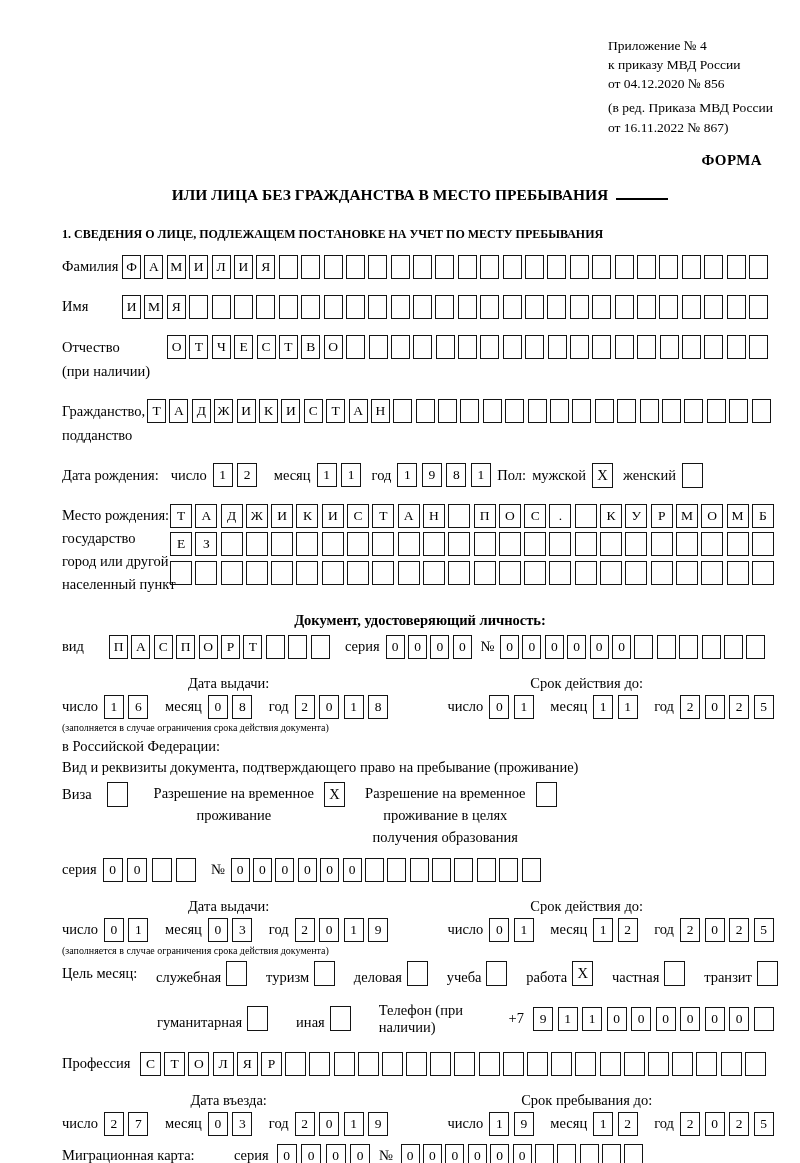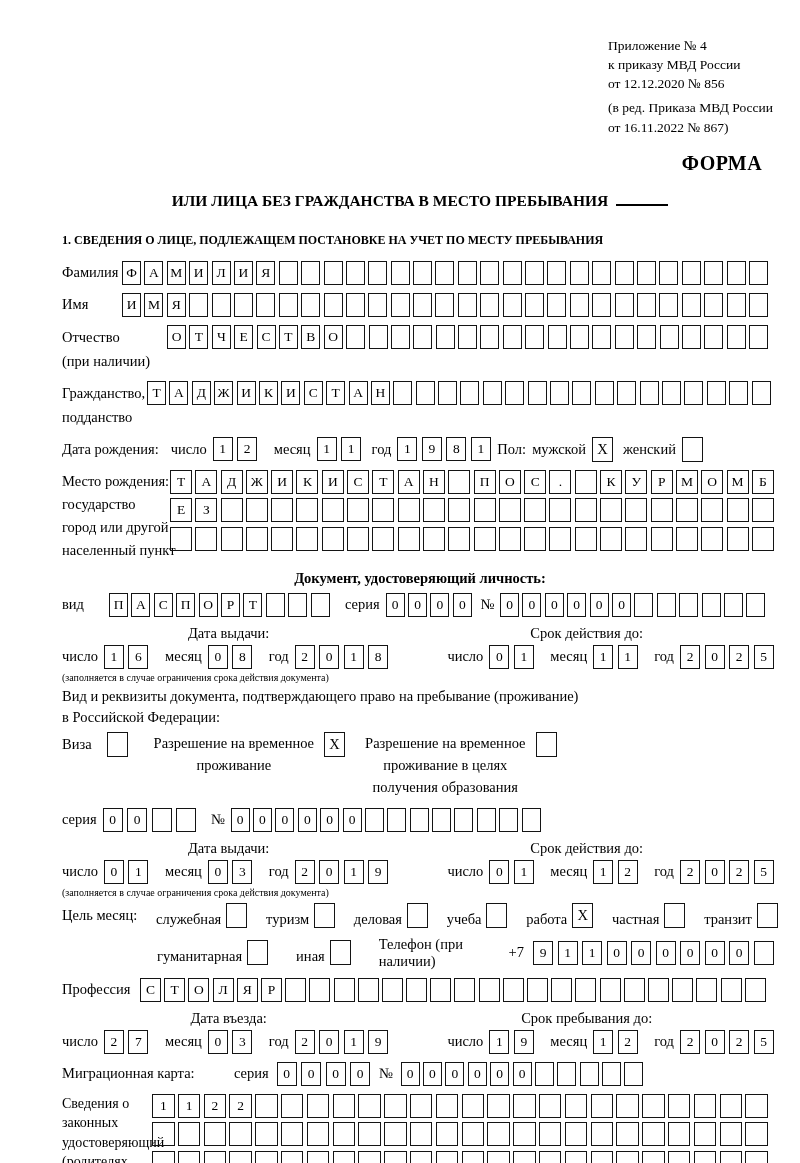--- a/index.html
+++ b/index.html
@@ -5,26 +5,26 @@
   * { box-sizing: border-box; }
   html,body { margin:0; padding:0; background:#fff; }
   .page {
     width:800px; height:1163px; background:#fff; color:#000;
     font-family:"Liberation Serif", serif; font-size:14.5px;
     padding:36px 22px 8px 62px; overflow:hidden; position:relative;
   }
   
   .ref { margin-left:auto; width:170px; font-size:13.5px; line-height:1.42; }
   .ref .gap { height:5px; }
-  .form-word { font-weight:bold; text-align:right; padding-right:16px; margin-top:15px; font-size:20px; letter-spacing:.4px; }
+  .form-word { font-weight:bold; text-align:right; padding-right:16px; margin-top:15px; font-size:15px; letter-spacing:.4px; }
   .title { font-weight:bold; text-align:center; font-size:15.5px; margin-top:14px; line-height:1.55; }
   .title-underline { display:inline-block; width:52px; border-bottom:2px solid #000; margin-left:8px; height:13px; }
   .sec { font-weight:bold; font-size:12px; margin-top:20px; margin-bottom:13px; white-space:nowrap; }
 
-  .frow { display:flex; align-items:center; margin-bottom:8px; }
+  .frow { display:flex; align-items:center; margin-bottom:16px; }
   .frow.top { align-items:flex-start; }
   .lbl { flex:0 0 auto; }
   .w60 { width:60px; } .w105{ width:105px; } .w85{ width:85px; } .w108{ width:108px; } .w47{ width:47px; }
   .ml-lbl div { line-height:24px; white-space:nowrap; }
   .bp-lbl div { line-height:23px; white-space:nowrap; }
   .reps-lbl div { line-height:19.5px; white-space:nowrap; font-size:14px; }
 
   .cells { display:flex; flex:0 0 auto; }
   .cell { flex:0 0 auto; width:19px; height:24px; border:1.6px solid #141414; margin-right:3.4px;
           display:flex; align-items:center; justify-content:center; font-size:13.5px; }
@@ -68,21 +68,21 @@
   .mig-lbl { width:172px; flex:0 0 auto; }
 </style>
 </head>
 <body>
 
 <div class="page">
 
   <div class="ref">
     <div>Приложение № 4</div>
     <div>к приказу МВД России</div>
-    <div>от 12.12.2020 № 856</div>
+    <div>от 04.12.2020 № 856</div>
     <div class="gap"></div>
     <div>(в ред. Приказа МВД России</div>
     <div>от 16.11.2022 № 867)</div>
   </div>
 
   <div class="form-word">ФОРМА</div>
 
   <div class="title">
     <div>
       <span>ИЛИ ЛИЦА БЕЗ ГРАЖДАНСТВА В МЕСТО ПРЕБЫВАНИЯ</span><span class="title-underline"></span>
@@ -430,22 +430,22 @@
             <span class="cell">2</span>
             <span class="cell">0</span>
             <span class="cell">2</span>
             <span class="cell">5</span>
           </span>
       </div>
     </div>
   </div>
   <div class="dnote">(заполняется в случае ограничения срока действия документа)</div>
 
+  <div class="para">в Российской Федерации:</div>
   <div class="para">Вид и реквизиты документа, подтверждающего право на пребывание (проживание)</div>
-  <div class="para">в Российской Федерации:</div>
 
   <div class="optrow">
     <span class="pair">
       <span>Виза</span>
       <span class="chk" style="margin-left:4px"></span>
     </span>
     <span class="opt2" style="margin-left:26px">
       <span class="optlines">
         <div>Разрешение на временное</div>
         <div>проживание</div>

